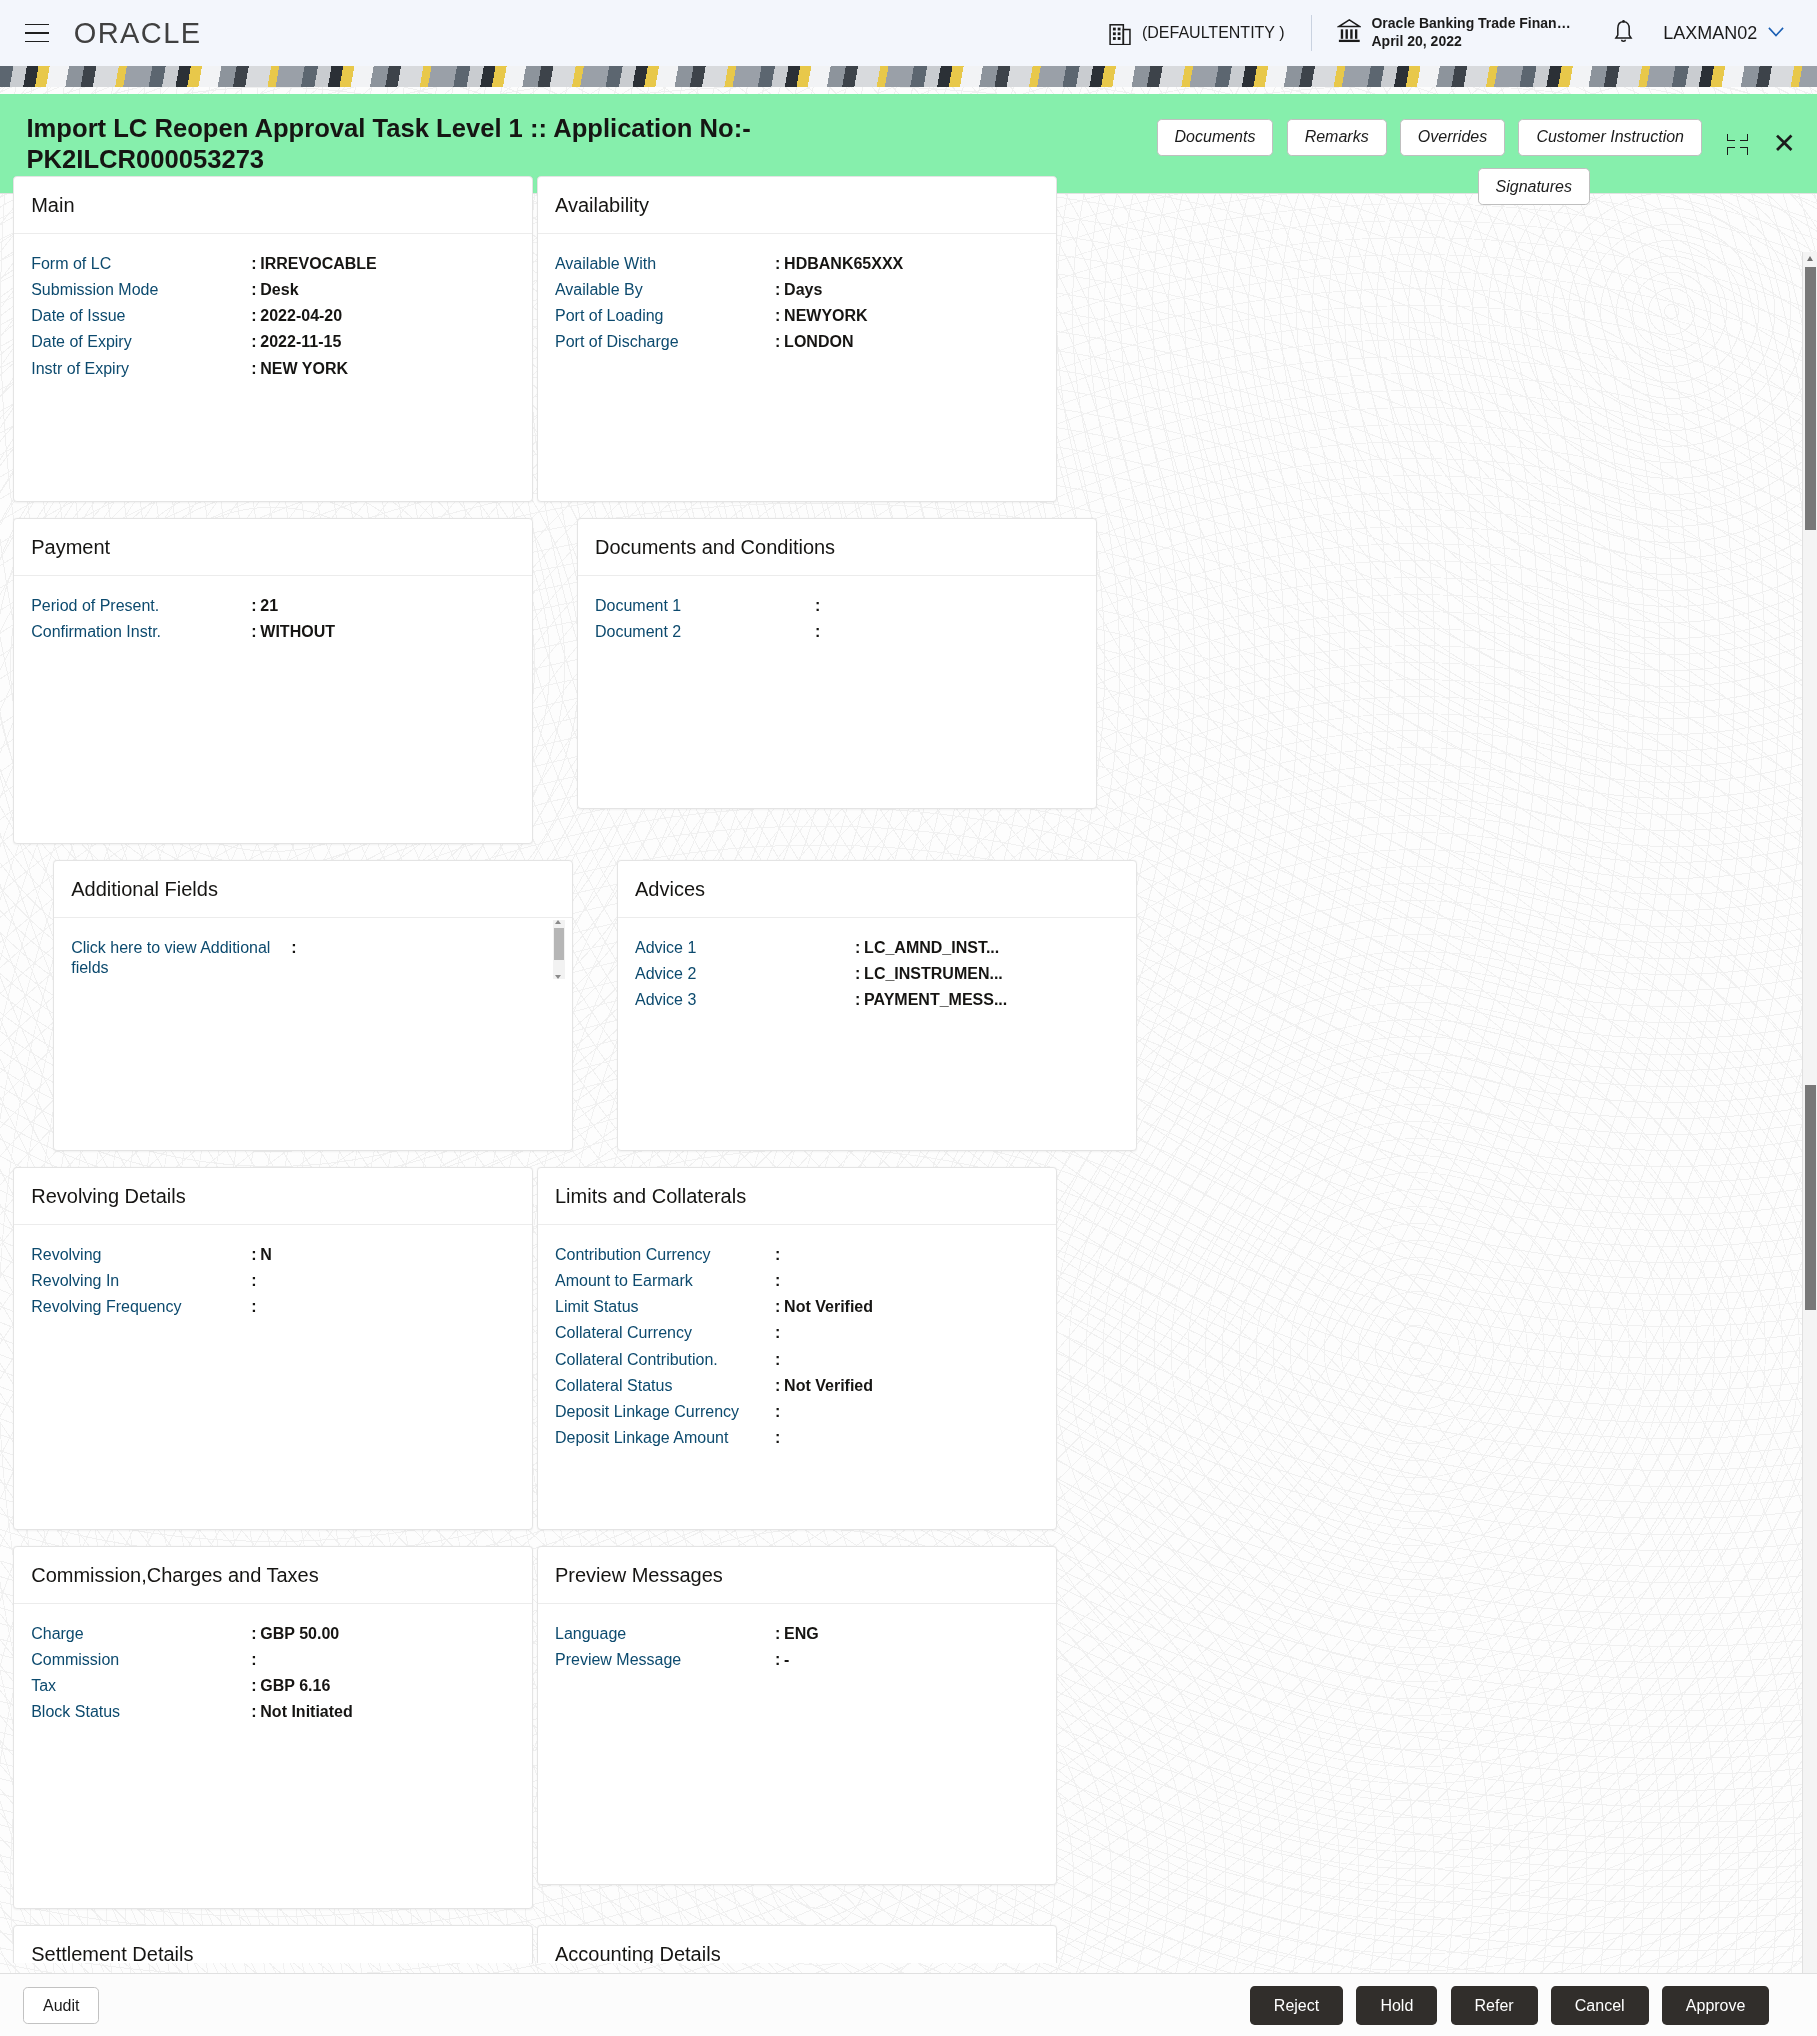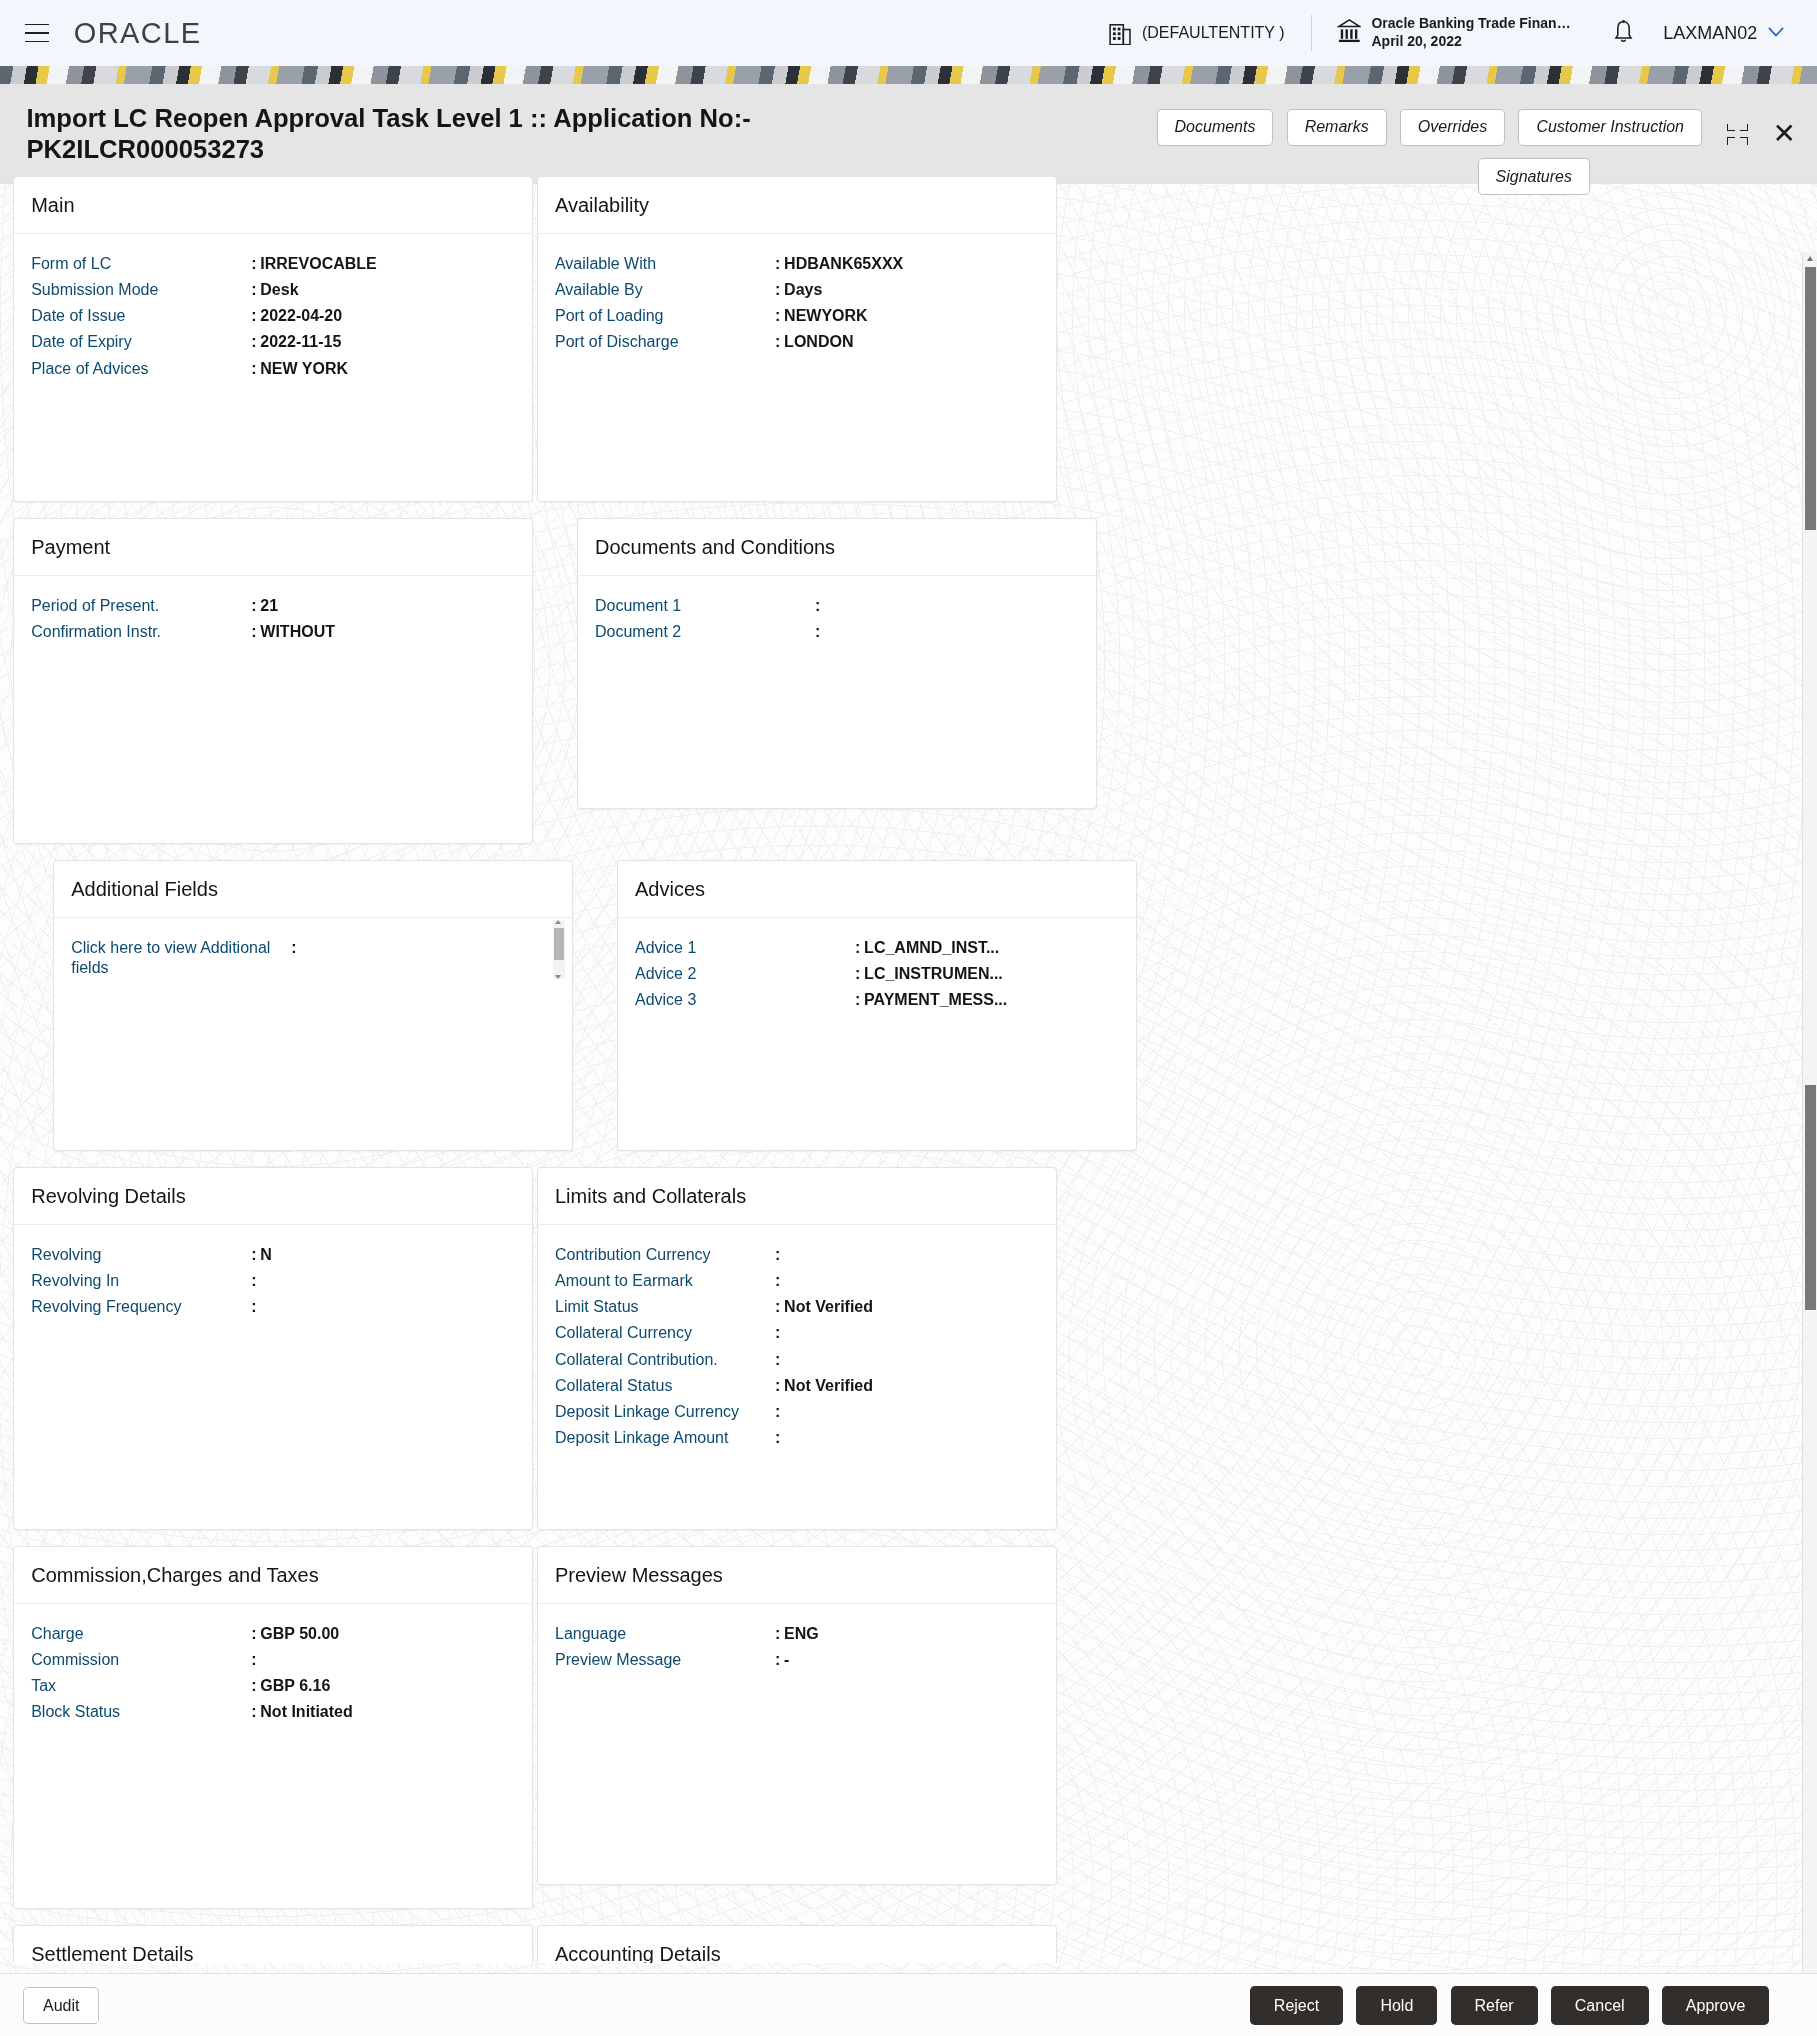--- a/index.html
+++ b/index.html
@@ -104,24 +104,24 @@
   
   .panel {
     position: absolute;
     top: 76px; left: 0;
     width: 1817px;
     height: 1961px;
     z-index: 10;
   }
   .panel-header {
     position: absolute;
-    top: 8px; left: 0;
+    top: 18px; left: 0;
     width: 1817px;
     height: 100px;
-    background: #e5e5e5;
+    background: #86efac;
     border: 0.9px solid #e2e2e2;
     border-left: none; border-right: none; border-top: none;
   }
   .page-title {
     position: absolute;
     left: 26.5px; top: 19px;
     width: 814px;
     font-size: 25.6px;
     font-weight: bold;
     color: #161513;
@@ -409,21 +409,21 @@
           </div>
           <div class="row">
             <div class="lbl">Date of Issue</div>
             <div class="val"><span class="colon">:</span><span>2022-04-20</span></div>
           </div>
           <div class="row">
             <div class="lbl">Date of Expiry</div>
             <div class="val"><span class="colon">:</span><span>2022-11-15</span></div>
           </div>
           <div class="row">
-            <div class="lbl">Place of Advices</div>
+            <div class="lbl">Instr of Expiry</div>
             <div class="val"><span class="colon">:</span><span>NEW YORK</span></div>
           </div>
         </div>
       </div>
 
       <div class="card card-r1">
         <div class="card-title">Availability</div>
         <div class="card-body">
           <div class="row">
             <div class="lbl">Available With</div>

